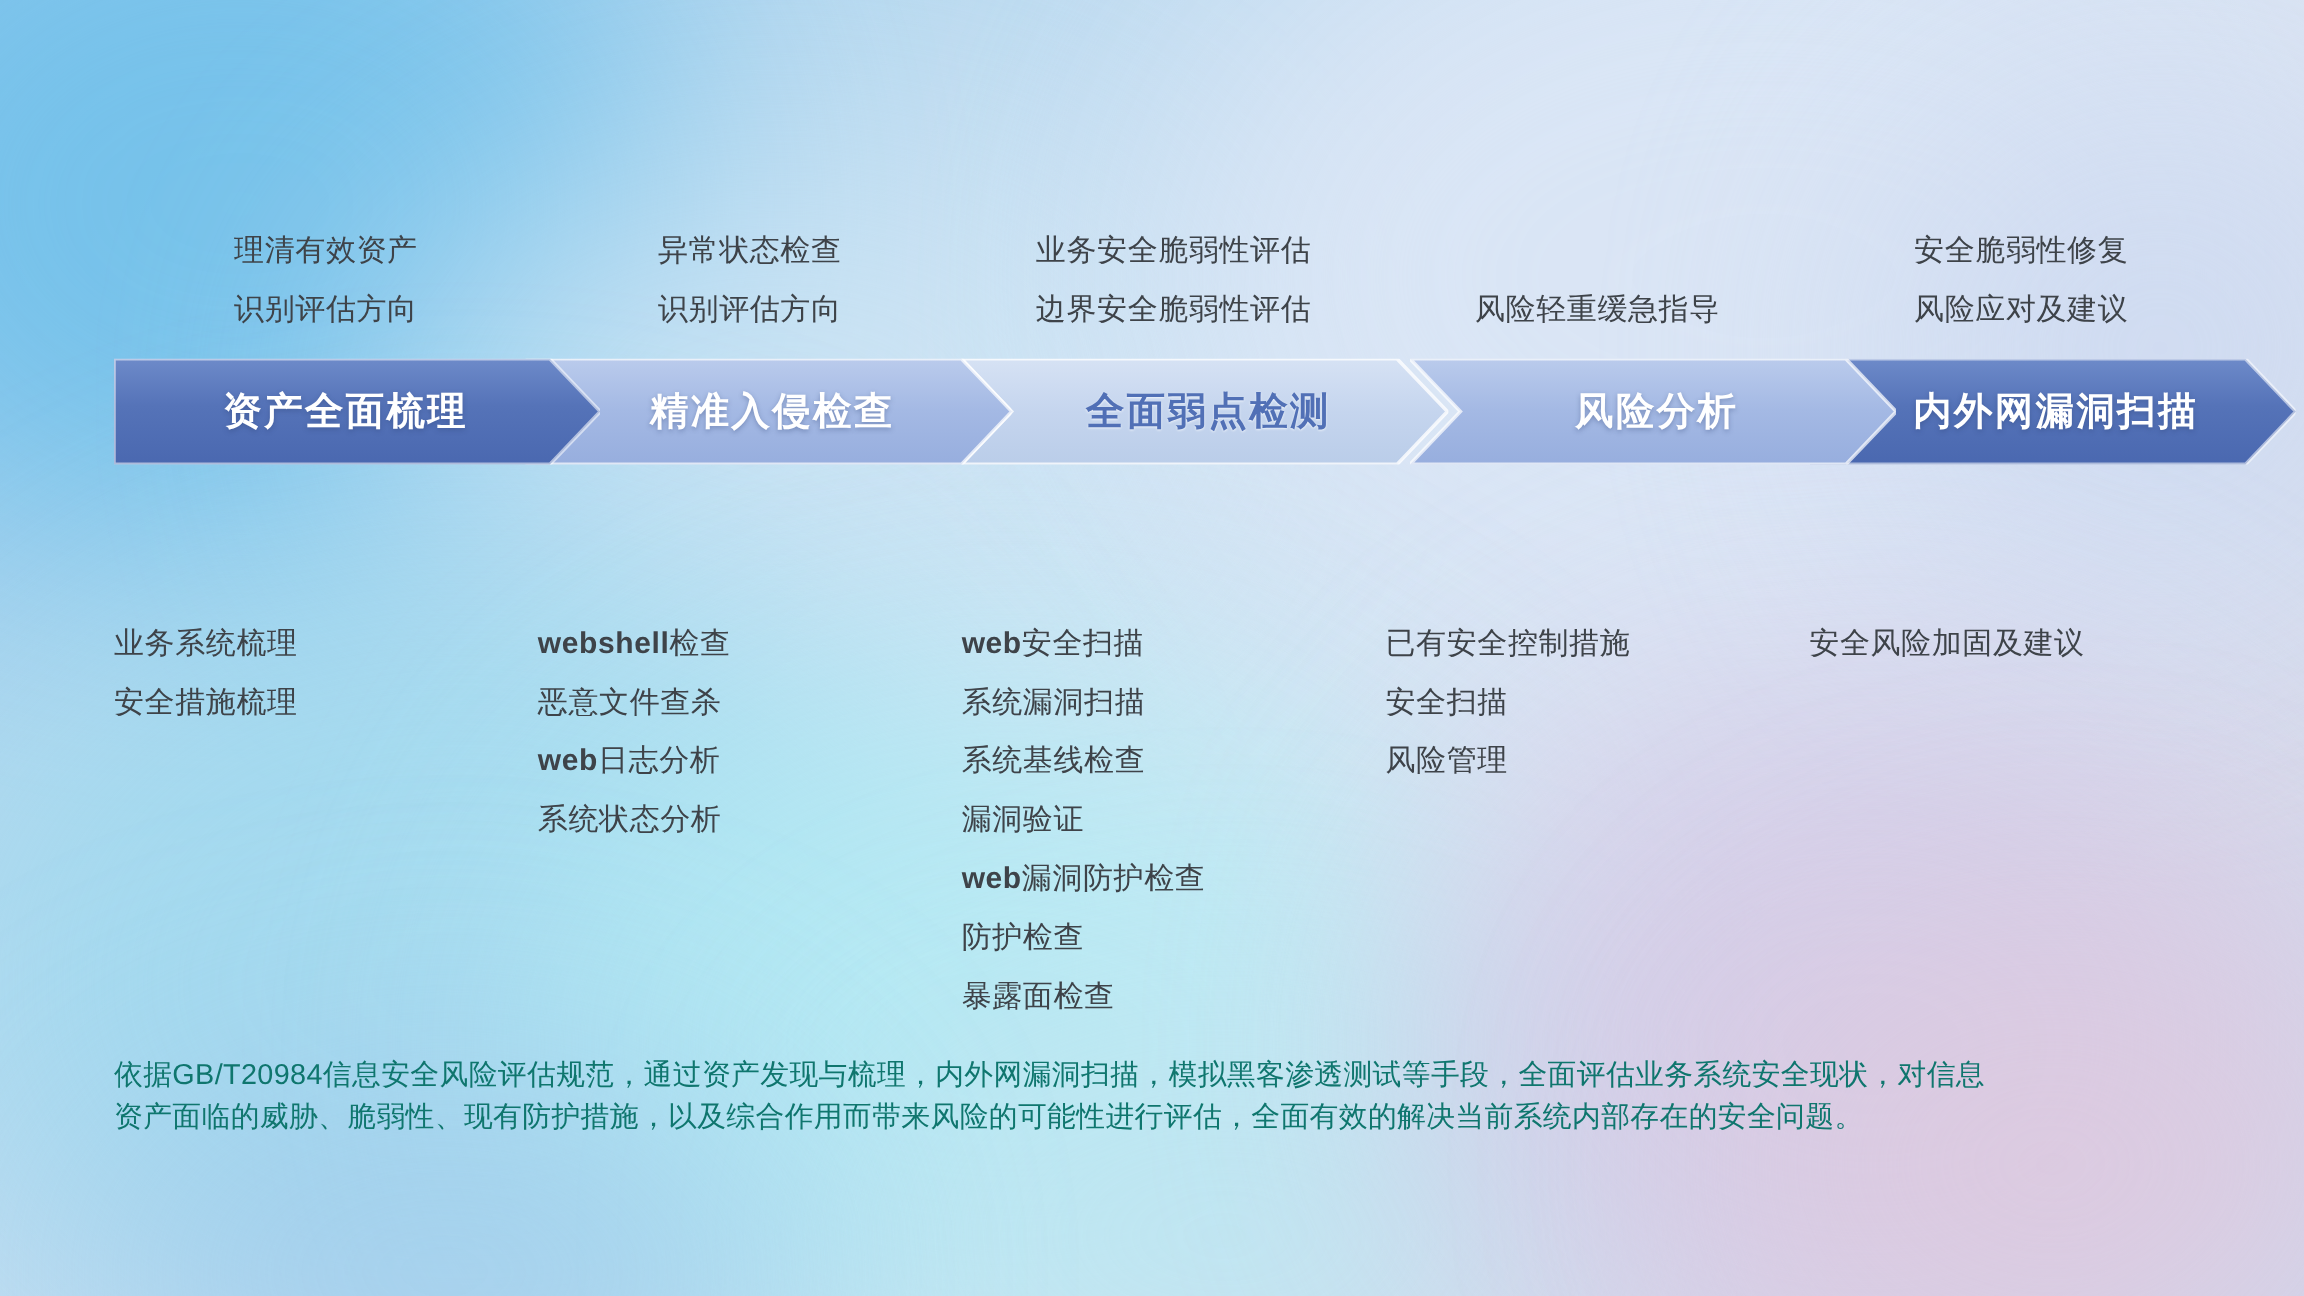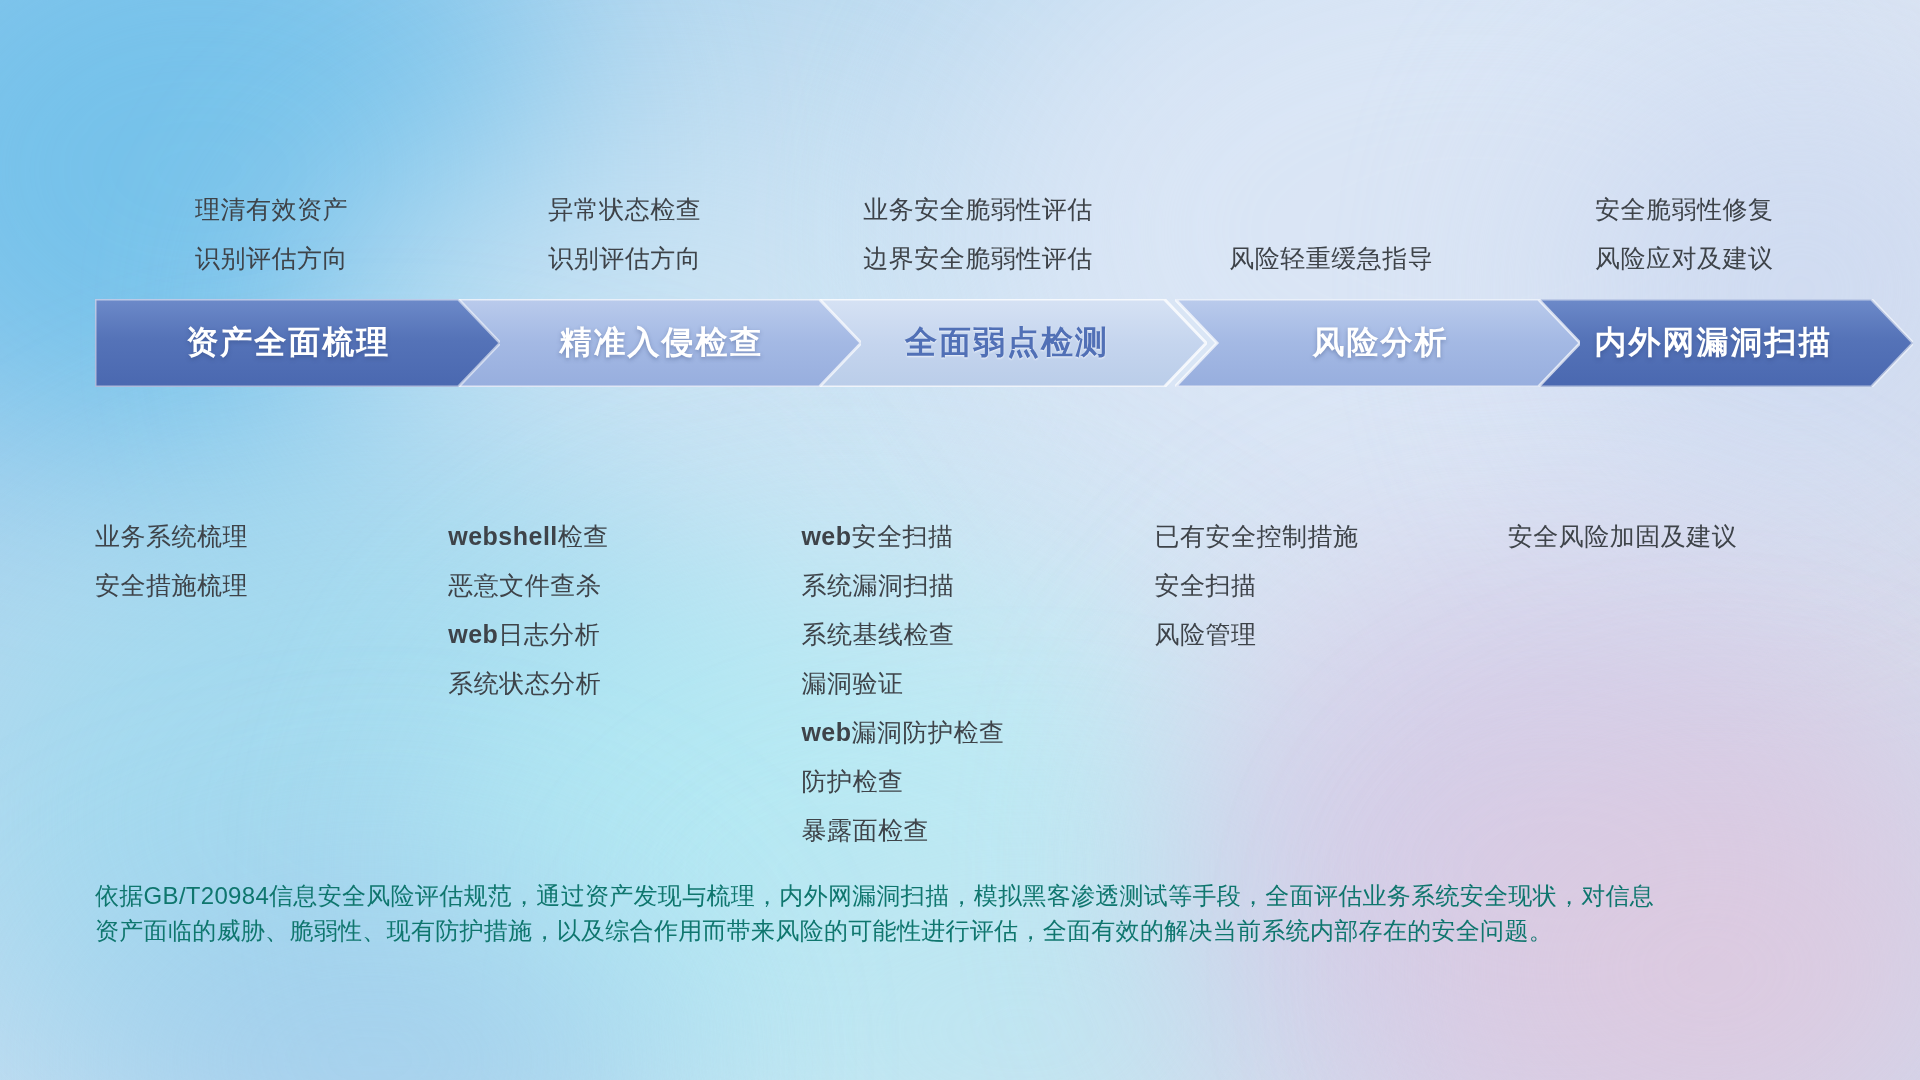--- a/index.html
+++ b/index.html
@@ -112,21 +112,21 @@
             <linearGradient id="g0" x1="0" y1="0" x2="0" y2="1">
               <stop offset="0" stop-color="#6d8ac9"></stop>
               <stop offset="0.45" stop-color="#5573b8"></stop>
               <stop offset="1" stop-color="#4a68b0"></stop>
             </linearGradient>
           </defs>
           <polygon points="0,0 363.2,0 405.2,44 363.2,88 0,88" fill="url(#g0)" stroke="rgba(255,255,255,.55)" stroke-width="3"></polygon>
         </svg>
         <div class="label lbl-white" style="margin-left: -18.9px;">资产全面梳理</div>
       </div>
-      <div class="chev" style="left: 361px; width: 405.2px; z-index: 5;">
+      <div class="chev" style="left: 343px; width: 405.2px; z-index: 5;">
         <svg width="405.2" height="88" viewBox="0 0 405.2 88" class="shape">
           <defs>
             <linearGradient id="g1" x1="0" y1="0" x2="0" y2="1">
               <stop offset="0" stop-color="#bacbec"></stop>
               <stop offset="0.48" stop-color="#a4b9e4"></stop>
               <stop offset="1" stop-color="#97aede"></stop>
             </linearGradient>
           </defs>
           <polygon points="0,0 363.2,0 405.2,44 363.2,88 0,88 42,44" fill="url(#g1)" stroke="rgba(255,255,255,.70)" stroke-width="3"></polygon>
         </svg>

